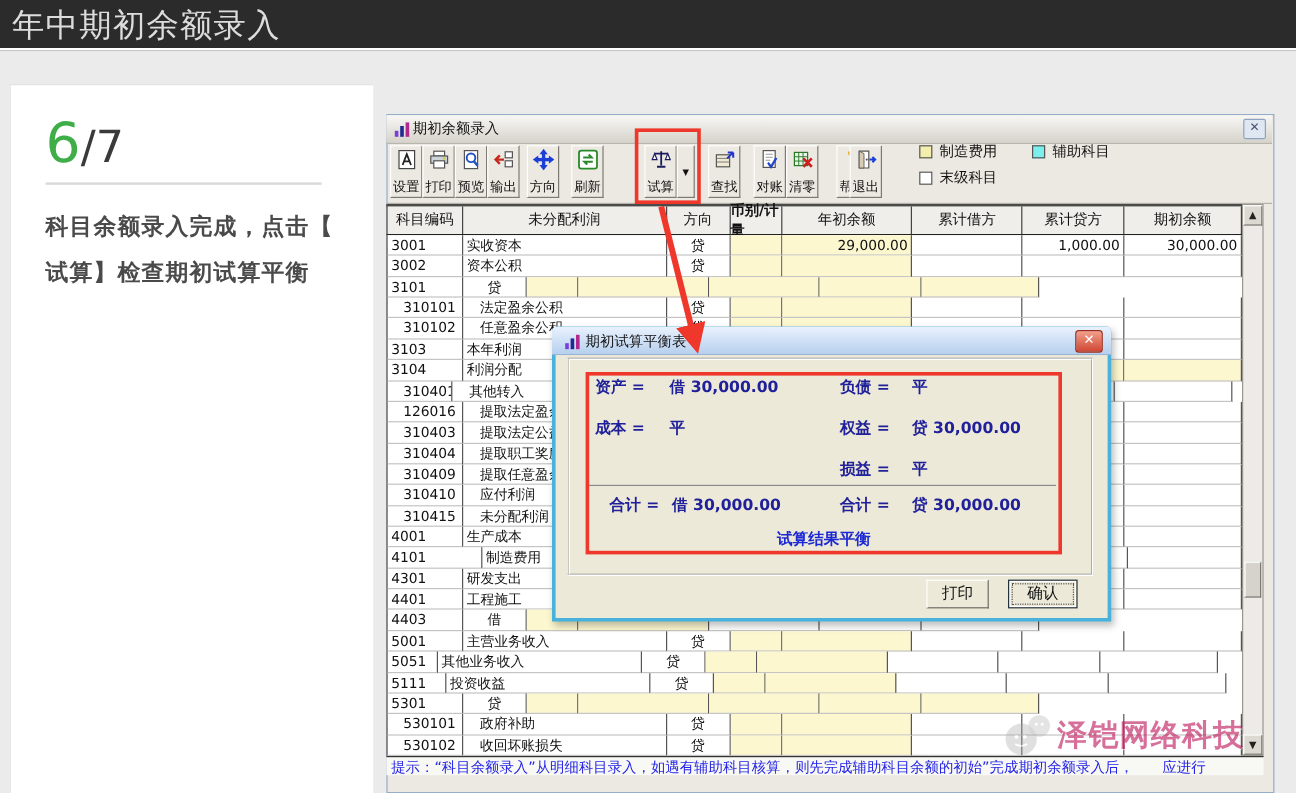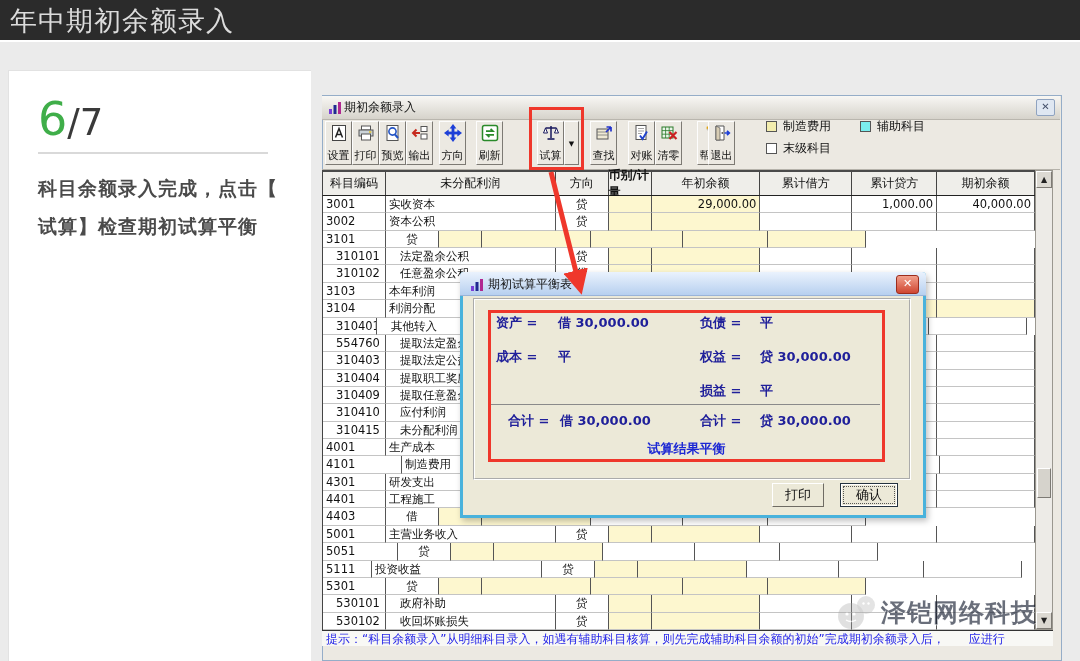--- a/index.html
+++ b/index.html
@@ -85,21 +85,21 @@
   .dlg-btn{position:absolute;height:24px;background:#ece9d8;border:1px solid;border-color:#fff #6f6c64 #6f6c64 #fff;
            font-size:13px;color:#111;text-align:center;line-height:22px;box-sizing:border-box;}
   .dlg-btn.default{border:1px solid #24323f;outline:1px dotted #555;outline-offset:-4px;box-shadow:inset 0 0 0 1px #fff;}
 
   
   .anno-box{border:3px solid #ef372b;box-sizing:border-box;z-index:60;pointer-events:none;}
   .anno-svg{left:0;top:0;width:1080px;height:661px;z-index:61;pointer-events:none;}
 
   
   .watermark{left:833px;top:590px;display:flex;align-items:center;gap:4px;z-index:55;opacity:.62;}
-  .wm-text{font-size:25px;font-weight:bold;color:#0f172a;letter-spacing:1px;text-shadow:0 1px 0 #fff;}
+  .wm-text{font-size:25px;font-weight:bold;color:#be185d;letter-spacing:1px;text-shadow:0 1px 0 #fff;}
 </style>
 </head>
 <body>
 
 <div class="abs topbar"></div>
 <div class="abs topbar-title">年中期初余额录入</div>
 
 <div class="abs step-card"></div>
 <div class="abs step-num"><span>6</span><span class="step-total">/7</span></div>
 <div class="abs step-rule"></div>
@@ -265,21 +265,21 @@
   </div>
 <div class="abs grid-body">
     <div class="g-row">
       <div class="g-cell" style="width: 63px;">3001</div>
       <div class="g-cell" style="width: 170px;">实收资本</div>
       <div class="g-cell g-ctr" style="width: 53px;">贷</div>
       <div class="g-cell yellow" style="width: 43px;"></div>
       <div class="g-cell g-num yellow" style="width: 109px;">29,000.00</div>
       <div class="g-cell g-num" style="width: 92px;"></div>
       <div class="g-cell g-num" style="width: 85px;">1,000.00</div>
-      <div class="g-cell g-num" style="width: 98px;">40,000.00</div>
+      <div class="g-cell g-num" style="width: 98px;">30,000.00</div>
     </div>
     <div class="g-row">
       <div class="g-cell" style="width: 63px;">3002</div>
       <div class="g-cell" style="width: 170px;">资本公积</div>
       <div class="g-cell g-ctr" style="width: 53px;">贷</div>
       <div class="g-cell yellow" style="width: 43px;"></div>
       <div class="g-cell g-num yellow" style="width: 109px;"></div>
       <div class="g-cell g-num" style="width: 92px;"></div>
       <div class="g-cell g-num" style="width: 85px;"></div>
       <div class="g-cell g-num" style="width: 98px;"></div>
@@ -337,21 +337,21 @@
       <div class="g-cell ind-code" style="width: 54px;">310401</div>
       <div class="g-cell ind-name" style="width: 170px;">其他转入</div>
       <div class="g-cell g-ctr" style="width: 53px;">贷</div>
       <div class="g-cell yellow" style="width: 43px;"></div>
       <div class="g-cell g-num yellow" style="width: 109px;"></div>
       <div class="g-cell g-num" style="width: 92px;"></div>
       <div class="g-cell g-num" style="width: 85px;"></div>
       <div class="g-cell g-num" style="width: 98px;"></div>
     </div>
     <div class="g-row">
-      <div class="g-cell ind-code" style="width: 63px;">554760</div>
+      <div class="g-cell ind-code" style="width: 63px;">126016</div>
       <div class="g-cell ind-name" style="width: 170px;">提取法定盈余公积</div>
       <div class="g-cell g-ctr" style="width: 53px;">贷</div>
       <div class="g-cell yellow" style="width: 43px;"></div>
       <div class="g-cell g-num yellow" style="width: 109px;"></div>
       <div class="g-cell g-num" style="width: 92px;"></div>
       <div class="g-cell g-num" style="width: 85px;"></div>
       <div class="g-cell g-num" style="width: 98px;"></div>
     </div>
     <div class="g-row">
       <div class="g-cell ind-code" style="width: 63px;">310403</div>
@@ -456,21 +456,22 @@
       <div class="g-cell" style="width: 63px;">5001</div>
       <div class="g-cell" style="width: 170px;">主营业务收入</div>
       <div class="g-cell g-ctr" style="width: 53px;">贷</div>
       <div class="g-cell yellow" style="width: 43px;"></div>
       <div class="g-cell g-num yellow" style="width: 109px;"></div>
       <div class="g-cell g-num" style="width: 92px;"></div>
       <div class="g-cell g-num" style="width: 85px;"></div>
       <div class="g-cell g-num" style="width: 98px;"></div>
     </div>
     <div class="g-row">
-      <div class="g-cell" style="width: 75px;">5051</div>
+      <div class="g-cell" style="width: 42px;">5051</div>
+      <div class="g-cell" style="width: 170px;">其他业务收入</div>
       <div class="g-cell g-ctr" style="width: 53px;">贷</div>
       <div class="g-cell yellow" style="width: 43px;"></div>
       <div class="g-cell g-num yellow" style="width: 109px;"></div>
       <div class="g-cell g-num" style="width: 92px;"></div>
       <div class="g-cell g-num" style="width: 85px;"></div>
       <div class="g-cell g-num" style="width: 98px;"></div>
     </div>
     <div class="g-row">
       <div class="g-cell" style="width: 49px;">5111</div>
       <div class="g-cell" style="width: 170px;">投资收益</div>

